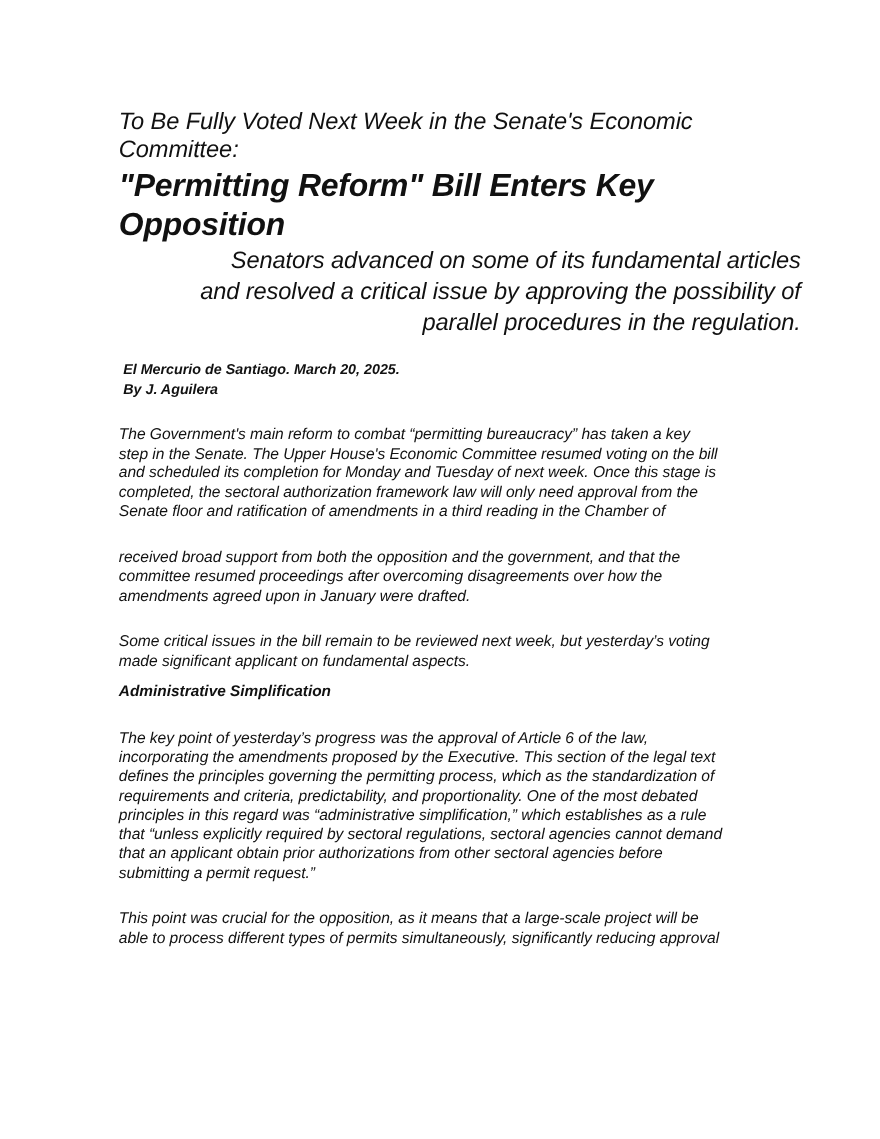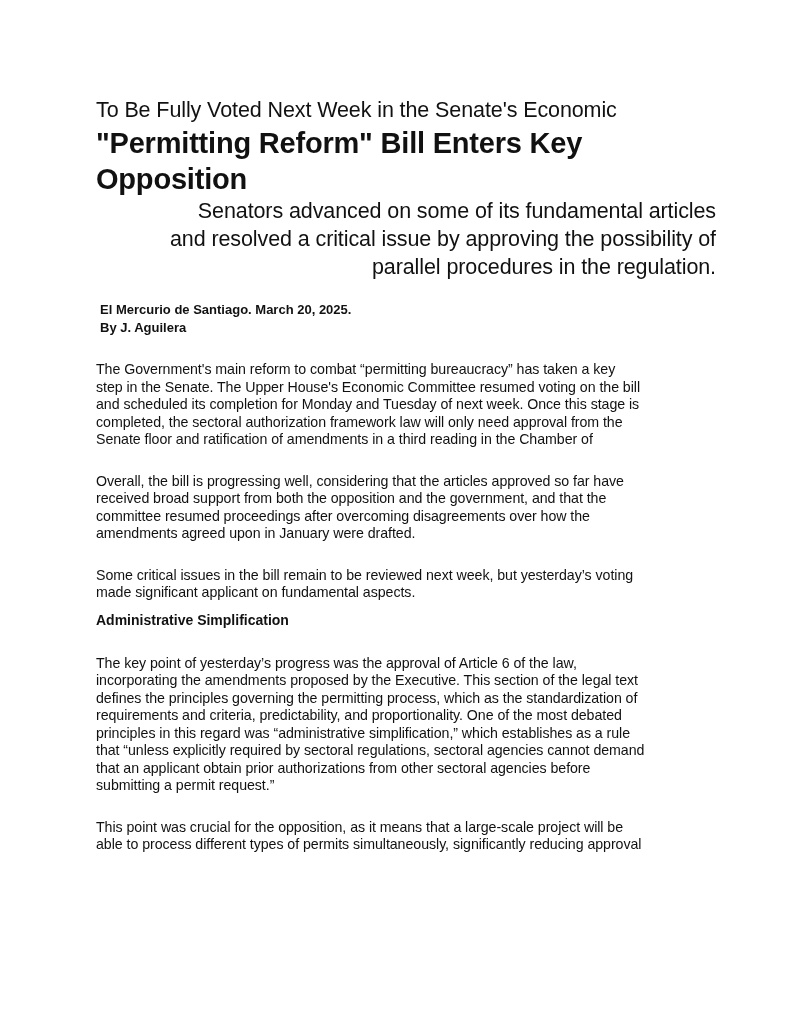--- a/index.html
+++ b/index.html
@@ -1,32 +1,33 @@
 <!DOCTYPE html>
 <html><head>
   <meta charset="utf-8">
   <style>
     html, body { margin: 0; padding: 0; background: #ffffff; }
     body { width: 800px; height: 1035px; position: relative; overflow: hidden; color: #111111; font-family: "Liberation Sans", sans-serif; }
-    .page { position: absolute; left: 96px; top: 97px; width: 620px; }
+    .page { position: absolute; left: 108px; top: 97px; width: 620px; font-style: italic; }
     .kicker { font-size: 21.5px; line-height: 26px; font-weight: normal; margin: 0; letter-spacing: -0.1px; }
     .headline { font-size: 29px; line-height: 36px; font-weight: bold; margin: 2px 0 0 0; letter-spacing: -0.2px; }
     .dek { font-size: 21.5px; line-height: 28px; font-weight: normal; margin: 0; letter-spacing: -0.1px; text-align: right; }
     .byline { font-size: 13px; line-height: 18px; font-weight: bold; margin: 20px 0 0 4px; }
     .para { font-size: 14.2px; line-height: 17.5px; margin: 24px 0 0 0; letter-spacing: -0.05px; }
     .subhead { font-size: 14px; line-height: 22px; font-weight: bold; margin: 7px 0 0 0; }
     .line { display: block; white-space: nowrap; }
   </style>
 </head>
 <body>
 
 <div class="page">
 
   <h2 class="kicker">
     <span class="line">To Be Fully Voted Next Week in the Senate's Economic</span>
+    <span class="line">Committee:</span>
   </h2>
 
   <h1 class="headline">
     <span class="line">"Permitting Reform" Bill Enters Key</span>
     <span class="line">Opposition</span>
   </h1>
 
   <p class="dek">
     <span class="line">Senators advanced on some of its fundamental articles</span>
     <span class="line">and resolved a critical issue by approving the possibility of</span>
@@ -40,21 +41,20 @@
 
   <p class="para">
     <span class="line">The Government's main reform to combat “permitting bureaucracy” has taken a key</span>
     <span class="line">step in the Senate. The Upper House's Economic Committee resumed voting on the bill</span>
     <span class="line">and scheduled its completion for Monday and Tuesday of next week. Once this stage is</span>
     <span class="line">completed, the sectoral authorization framework law will only need approval from the</span>
     <span class="line">Senate floor and ratification of amendments in a third reading in the Chamber of</span>
   </p>
 
   <p class="para">
-    <span class="line">Overall, the bill is progressing well, considering that the articles approved so far have</span>
     <span class="line">received broad support from both the opposition and the government, and that the</span>
     <span class="line">committee resumed proceedings after overcoming disagreements over how the</span>
     <span class="line">amendments agreed upon in January were drafted.</span>
   </p>
 
   <p class="para">
     <span class="line">Some critical issues in the bill remain to be reviewed next week, but yesterday’s voting</span>
     <span class="line">made significant applicant on fundamental aspects.</span>
   </p>
 

